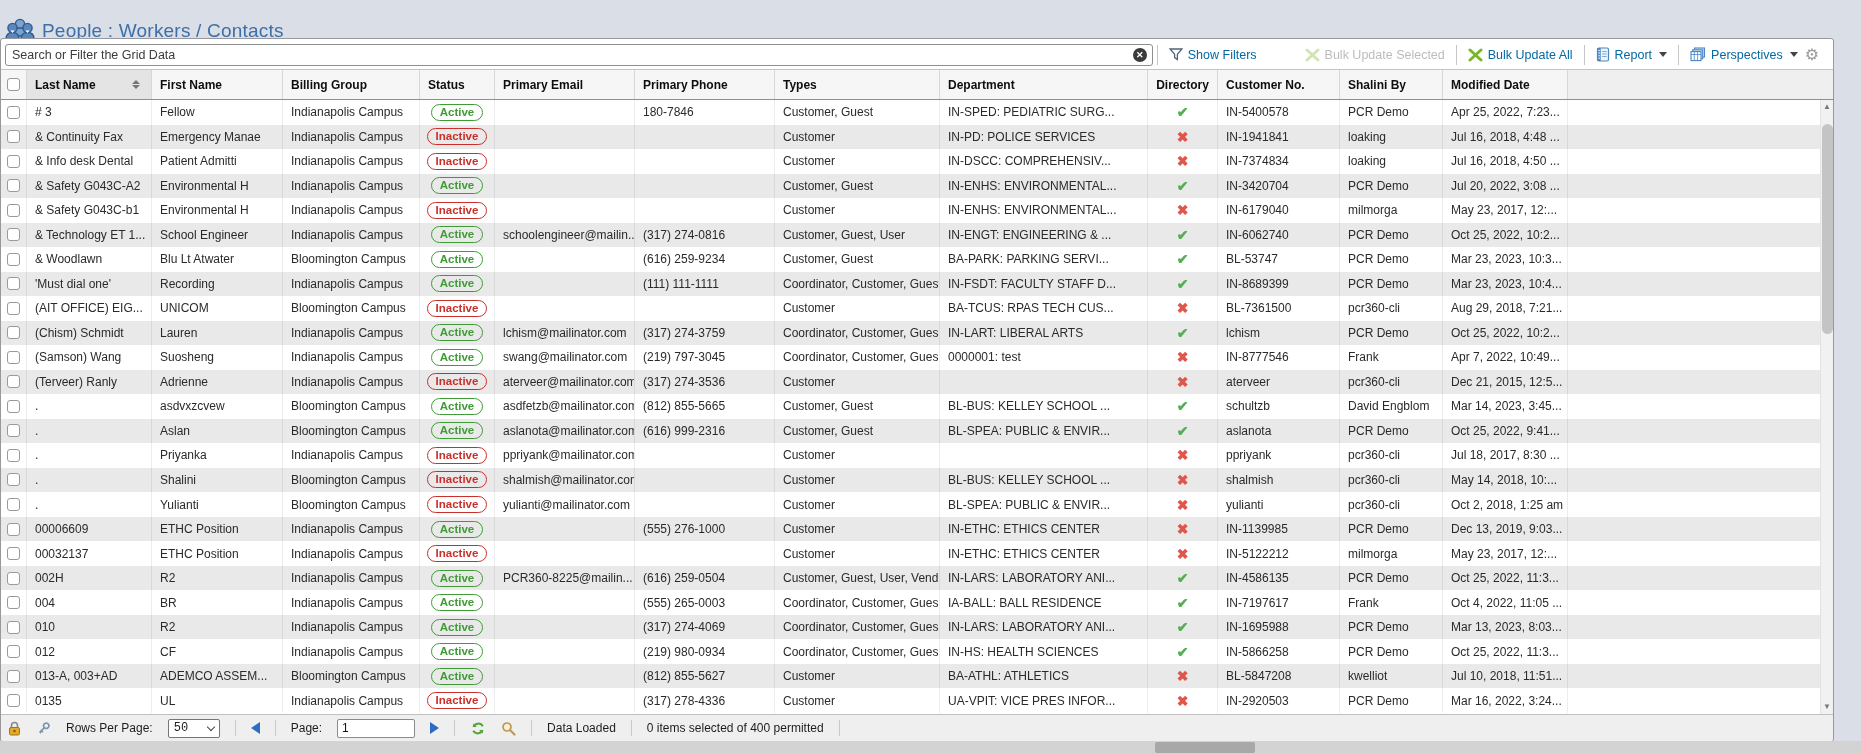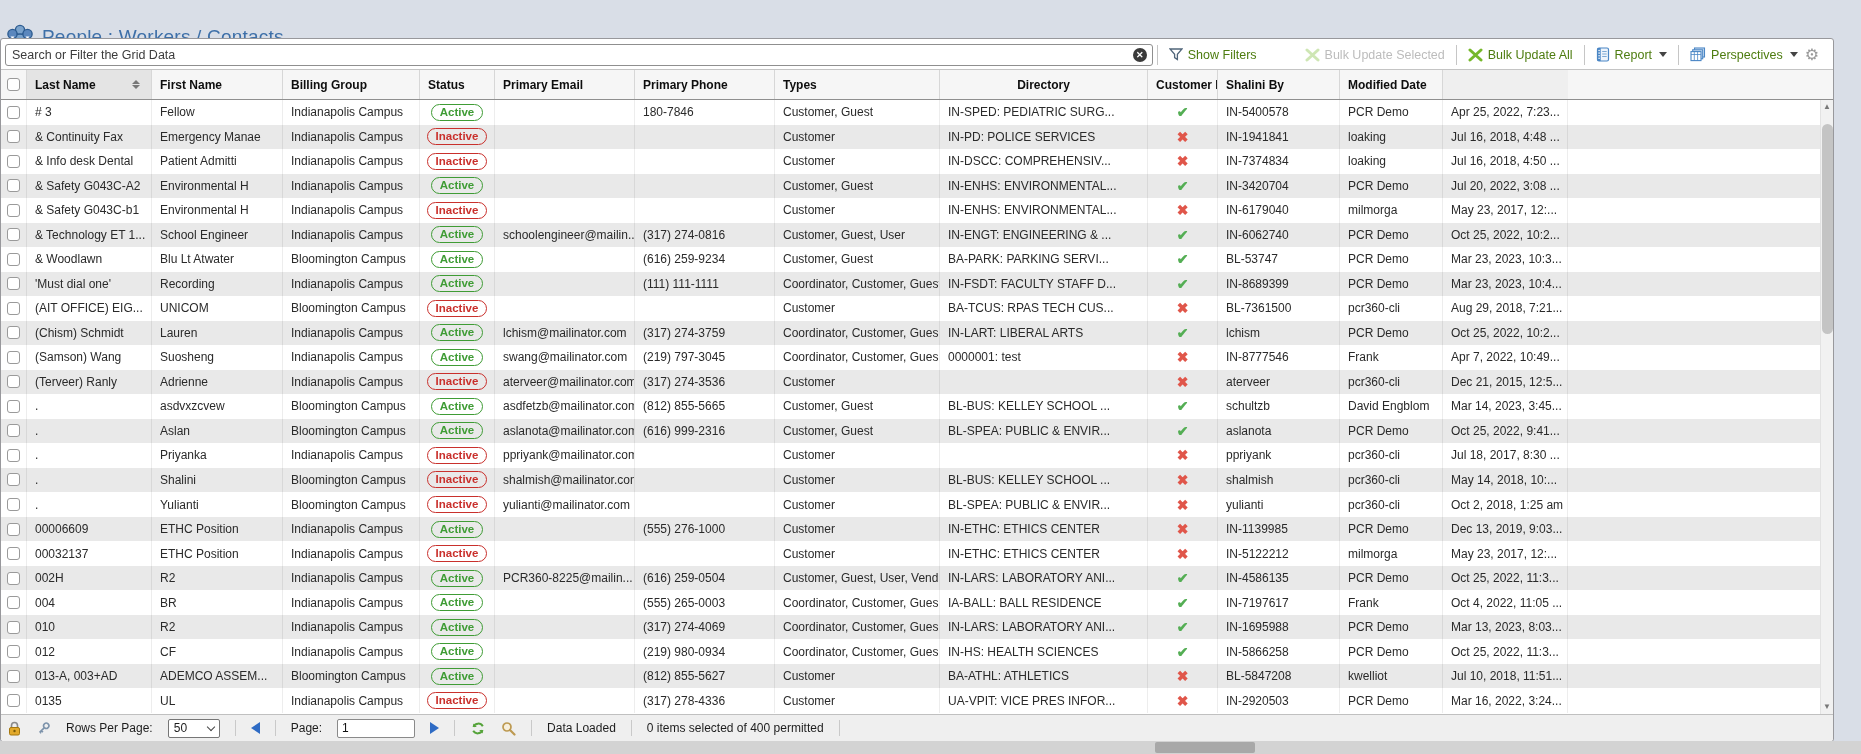--- a/index.html
+++ b/index.html
@@ -1,37 +1,37 @@
 <!DOCTYPE html>
 <html><head>
 <meta charset="utf-8">
 <style>
   * { margin:0; padding:0; box-sizing:border-box; }
   html,body { width:1861px; height:754px; overflow:hidden; }
   body { background:#d9dee7; font-family:"Liberation Sans", sans-serif; position:relative; }
 
   
-  .titlebar { position:absolute; top:18px; left:0; right:0; height:38px; display:flex; align-items:center; padding-left:5px; }
+  .titlebar { position:absolute; top:12px; left:0; right:0; height:38px; display:flex; align-items:center; padding-left:5px; }
   .app-icon { width:30px; height:28px; flex:0 0 auto; }
   .page-title { color:#3d6fa8; font-size:19px; margin-left:7px; letter-spacing:.2px; }
 
   
   .panel { position:absolute; left:0; top:38px; width:1834px; height:704px; background:#fff;
            border:1px solid #98989c; border-radius:3px; display:flex; flex-direction:column; }
 
   
   .toolbar { height:30px; display:flex; align-items:center; padding:3px 8px 2px 4px; }
   .search-wrap { position:relative; width:1212px; }
   .search-input { width:100%; height:22px; border:1px solid #8f8f8f; border-radius:3px; padding:0 24px 0 6px;
                   font-family:"Liberation Sans",sans-serif; font-size:12.5px; color:#222; outline:none; }
   .search-input::placeholder { color:#3c3c3c; opacity:1; }
   .clear-btn { position:absolute; right:6px; top:4px; width:14px; height:14px; background:#3a3a3a; border-radius:50%;
                color:#fff; font-size:9px; font-weight:bold; line-height:14px; text-align:center; cursor:pointer; }
   .tb-sep { width:1px; height:20px; background:#c6c6c6; margin:0 4px; flex:0 0 auto; }
-  .tb-btn { display:flex; align-items:center; gap:5px; padding:0 7px; font-size:12.5px; color:#4d7c0f; white-space:nowrap; cursor:pointer; }
+  .tb-btn { display:flex; align-items:center; gap:5px; padding:0 7px; font-size:12.5px; color:#0369a1; white-space:nowrap; cursor:pointer; }
   .tb-btn.disabled { color:#bcbcbc; }
   .tb-btn.disabled svg { opacity:.35; }
   .caret { width:0; height:0; border-left:4px solid transparent; border-right:4px solid transparent; border-top:5px solid #444; margin-left:2px; }
   .gear-wrap { margin-left:auto; margin-right:6px; color:#9a9a9a; font-size:16px; cursor:pointer; }
   .gap30 { margin-left:34px; }
 
   
   .gcols { display:grid; grid-template-columns:26px 125px 131px 137px 75px 140px 140px 165px 208px 70px 122px 103px 125px 1fr; }
   .grid-header { height:31px; border-top:1px solid #c4c4c4; border-bottom:1px solid #8f8f8f; background:#f6f6f6;
                  font-weight:bold; font-size:12px; color:#0e0e0e; }
@@ -62,21 +62,21 @@
   .vscroll { width:13px; background:#f1f1f1; border-left:1px solid #e2e2e2; display:flex; flex-direction:column; align-items:center; }
   .vs-btn { height:14px; width:100%; text-align:center; font-size:8px; color:#777; line-height:14px; cursor:pointer; }
   .vs-thumb { width:11px; height:210px; margin-top:10px; background:#c4c4c4; border-radius:6px; cursor:pointer; }
   .vs-btn.down { margin-top:auto; }
 
   
   .statusbar { height:27px; border-top:1px solid #c0c0c0; background:#efefef; display:flex; align-items:center;
                padding:0 7px; gap:15px; font-size:12px; color:#1d1d1d; border-radius:0 0 3px 3px; }
   .sb-sep { width:1px; height:16px; background:#c9c9c9; }
   .rpp-select { width:52px; height:19px; border:1px solid #767676; border-radius:2px; background:#fff;
-                display:flex; align-items:center; justify-content:space-between; padding:0 5px; cursor:pointer; }
+                display:flex; align-items:center; justify-content:space-between; padding:0 5px; cursor:pointer;font-family:Liberation Mono, monospace; }
   .chev { width:6px; height:6px; border-right:1.6px solid #444; border-bottom:1.6px solid #444; transform:rotate(45deg); margin-top:-3px; }
   .page-input { width:78px; height:19px; border:1px solid #8a8a8a; border-radius:2px; background:#fff; font-size:12px;
                 padding:0 4px; font-family:"Liberation Sans",sans-serif; color:#111; outline:none; }
   .tri { width:0; height:0; cursor:pointer; }
   .tri.left { border-top:6px solid transparent; border-bottom:6px solid transparent; border-right:9px solid #2e6bc4; }
   .tri.right { border-top:6px solid transparent; border-bottom:6px solid transparent; border-left:9px solid #2e6bc4; }
   .sb-icon { cursor:pointer; display:flex; align-items:center; }
 
   
   .hscroll { position:absolute; left:0; right:0; bottom:0; height:13px; background:#d3d3d3; }
@@ -183,20 +183,23 @@
         <span>Status</span>
       </div>
     <div class="gh-cell">
         <span>Primary Email</span>
       </div>
     <div class="gh-cell">
         <span>Primary Phone</span>
       </div>
     <div class="gh-cell">
         <span>Types</span>
+      </div>
+    <div class="gh-cell">
+        <span>Department</span>
       </div>
     <div class="gh-cell center">
         <span>Directory</span>
       </div>
     <div class="gh-cell">
         <span>Customer No.</span>
       </div>
     <div class="gh-cell">
         <span>Shalini By</span>
       </div>

